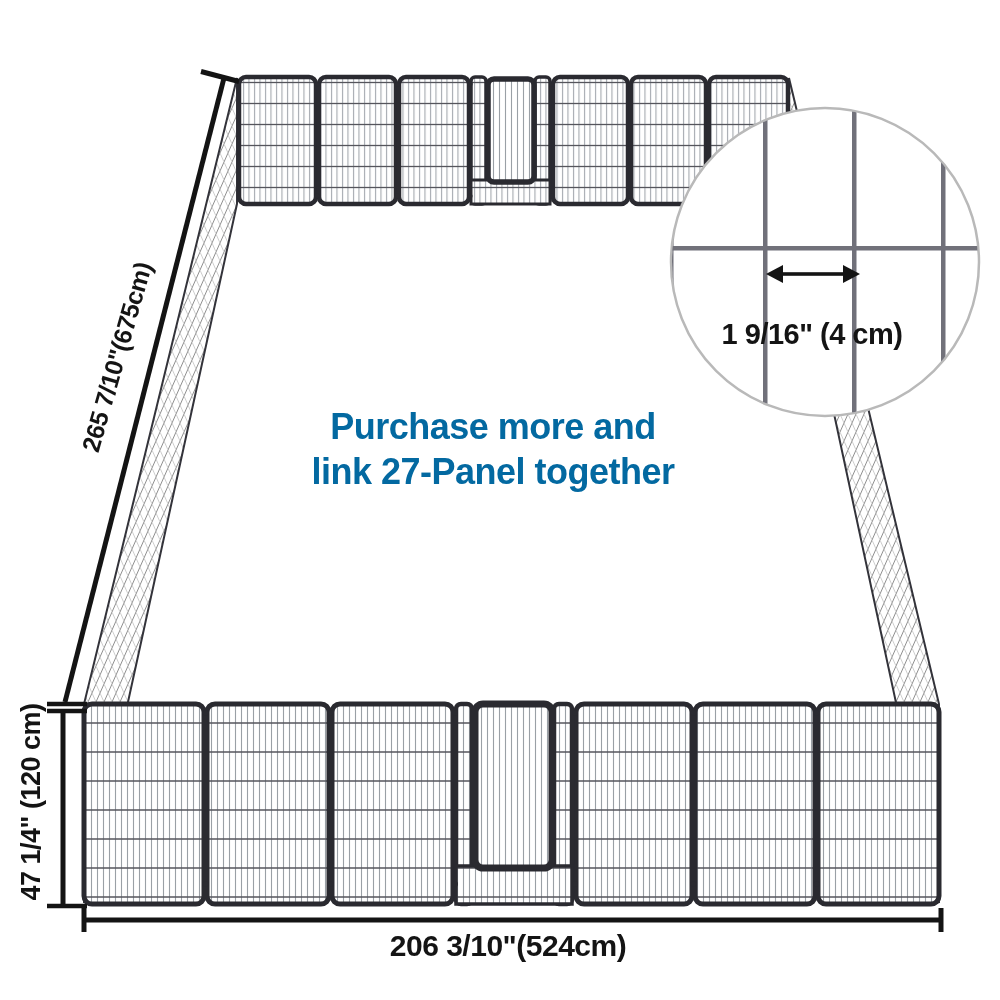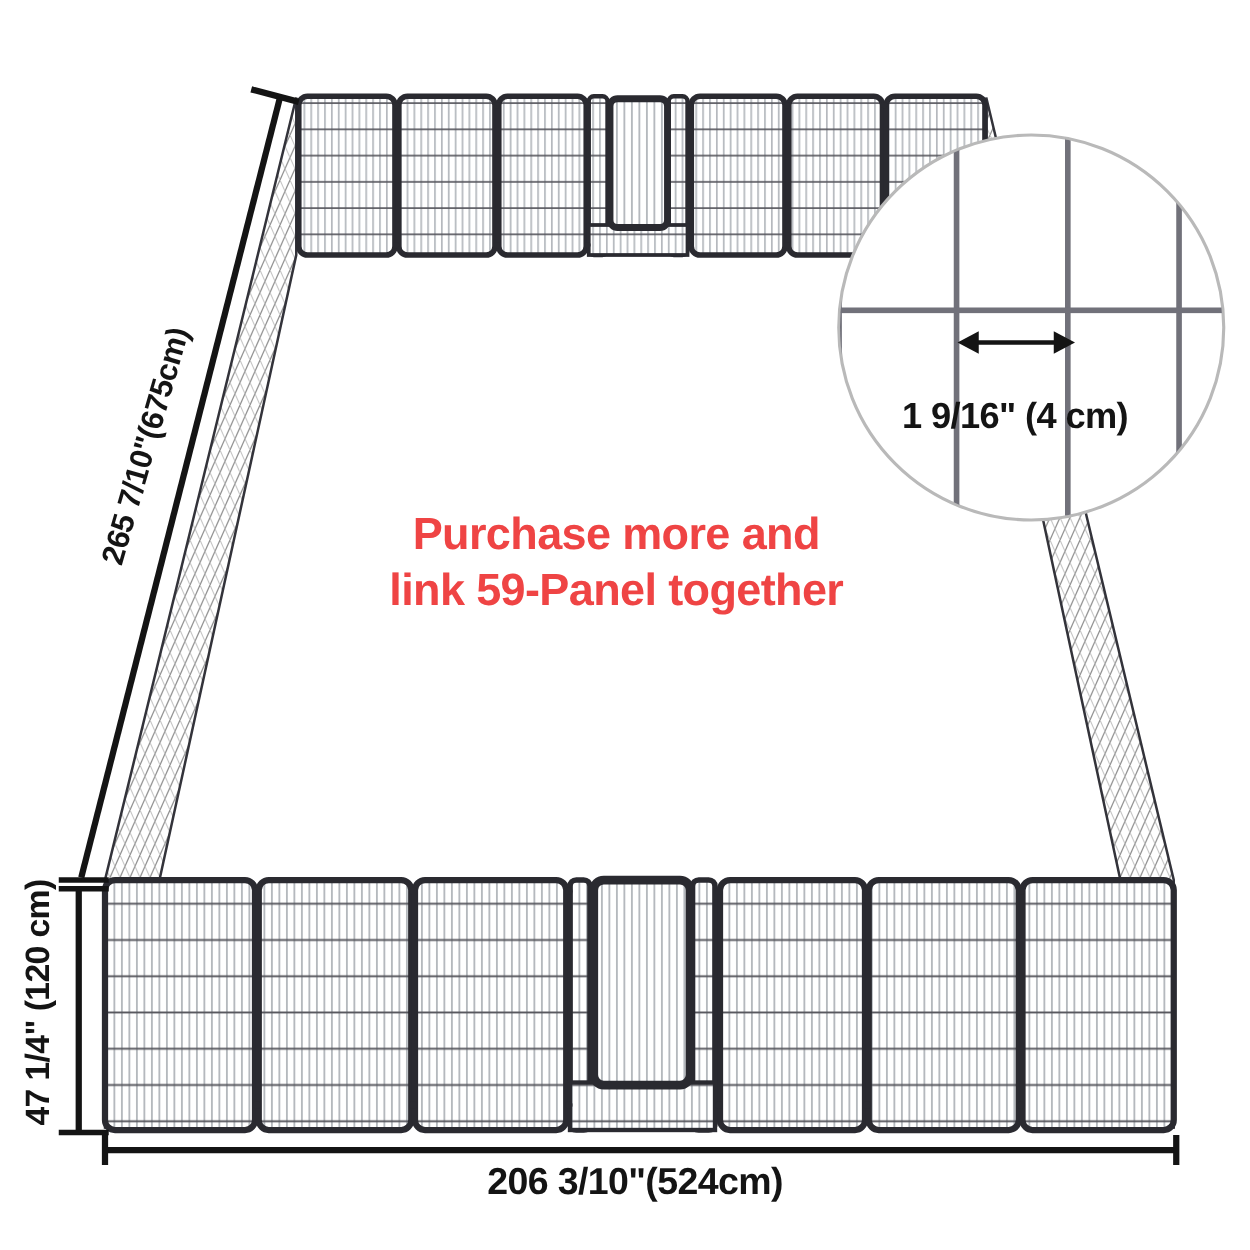--- a/index.html
+++ b/index.html
@@ -130,17 +130,17 @@
     </svg>
 
   <div class="lbl lbl-side" style="color: rgb(20, 20, 20);">265 7/10"(675cm)</div>
 
   <div class="lbl lbl-height" style="color: rgb(20, 20, 20);">47 1/4" (120 cm)</div>
 
   <div class="lbl lbl-width" style="color: rgb(20, 20, 20);">206 3/10"(524cm)</div>
 
   <div class="lbl lbl-inset" style="color: rgb(20, 20, 20);">1 9/16" (4 cm)</div>
 
-  <div class="promo" style="color: #ef4444;">
+  <div class="promo" style="color: #0369a1;">
     <div>Purchase more and</div>
-    <div>link 59-Panel together</div>
+    <div>link 27-Panel together</div>
   </div>
 </div>
 
 </body></html>

